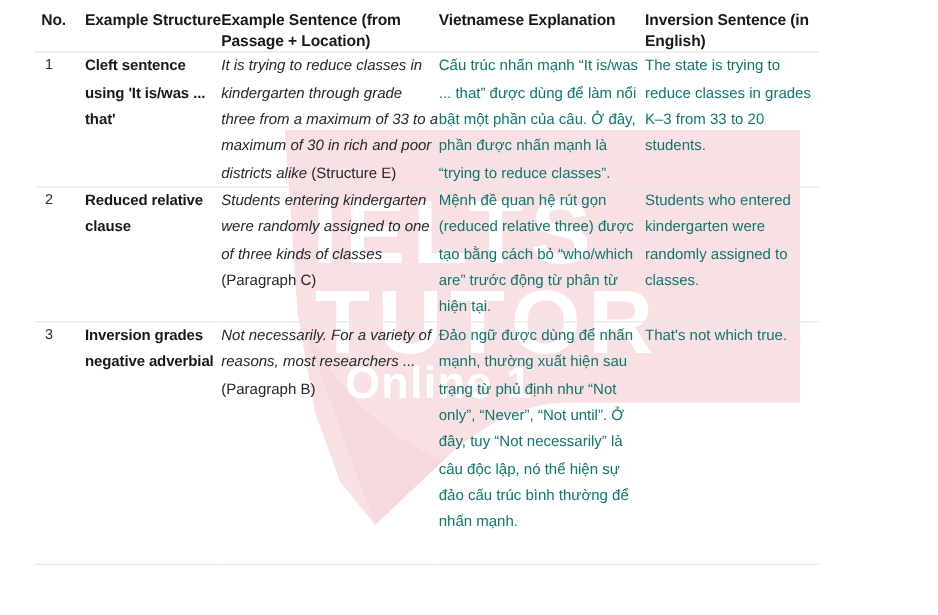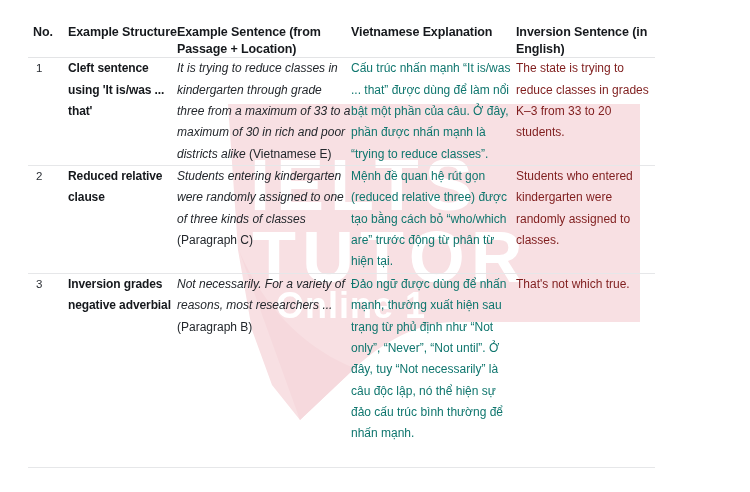--- a/index.html
+++ b/index.html
@@ -31,21 +31,21 @@
   
   #table-wrap {
     position: relative;
     z-index: 2;
     margin: 0;
     padding: 0;
   }
   table.grammar-table {
     position: absolute;
     left: 28px;
-    top: 24px;
+    top: 8px;
     width: 627px;
     border-collapse: collapse;
     table-layout: fixed;
   }
   table.grammar-table th,
   table.grammar-table td {
     vertical-align: top;
     text-align: left;
     padding: 0;
     background: transparent;
@@ -90,21 +90,21 @@
     margin-left: 35px;
   }
   tbody td.td-ex {
     font-style: italic;
     color: #23272c;
   }
   tbody td.td-ex .loc {
     font-style: normal;
   }
   tbody td.td-viet { color: #0f766e; }
-  tbody td.td-simp { color: #7f1d1d; margin-top: 30px; }
+  tbody td.td-simp { color: #0f766e; margin-top: 30px; }
 
   tbody tr:last-child td { padding-bottom: 22px; }
 </style>
 </head>
 <body>
 
 <div id="watermark-layer">
   <svg width="750" height="492" viewBox="0 0 750 492" xmlns="http://www.w3.org/2000/svg">
     <defs>
       <clipPath id="wmclip">
@@ -140,21 +140,21 @@
         <th class="th-gram">Example Structure</th>
         <th class="th-ex">Example Sentence (from Passage + Location)</th>
         <th class="th-viet">Vietnamese Explanation</th>
         <th class="th-simp">Inversion Sentence (in English)</th>
       </tr>
     </thead>
     <tbody>
       <tr>
         <td class="td-no">1</td>
         <td class="td-gram">Cleft sentence using 'It is/was ... that'</td>
-        <td class="td-ex"><span>It is trying to reduce classes in kindergarten through grade three from a maximum of 33 to a maximum of 30 in rich and poor districts alike</span> <span class="loc">(Vietnamese E)</span></td>
+        <td class="td-ex"><span>It is trying to reduce classes in kindergarten through grade three from a maximum of 33 to a maximum of 30 in rich and poor districts alike</span> <span class="loc">(Structure E)</span></td>
         <td class="td-viet">Cấu trúc nhấn mạnh “It is/was ... that” được dùng để làm nổi bật một phần của câu. Ở đây, phần được nhấn mạnh là “trying to reduce classes”.</td>
         <td class="td-simp">The state is trying to reduce classes in grades K–3 from 33 to 20 students.</td>
       </tr>
       <tr>
         <td class="td-no">2</td>
         <td class="td-gram">Reduced relative clause</td>
         <td class="td-ex"><span>Students entering kindergarten were randomly assigned to one of three kinds of classes</span> <span class="loc">(Paragraph C)</span></td>
         <td class="td-viet">Mệnh đề quan hệ rút gọn (reduced relative three) được tạo bằng cách bỏ “who/which are” trước động từ phân từ hiện tại.</td>
         <td class="td-simp">Students who entered kindergarten were randomly assigned to classes.</td>
       </tr>

